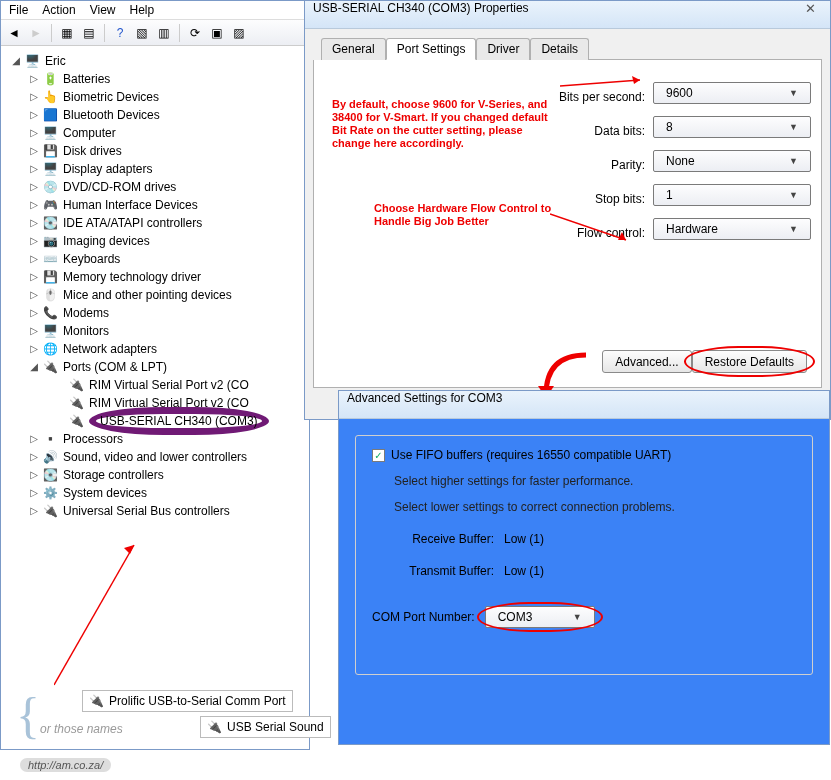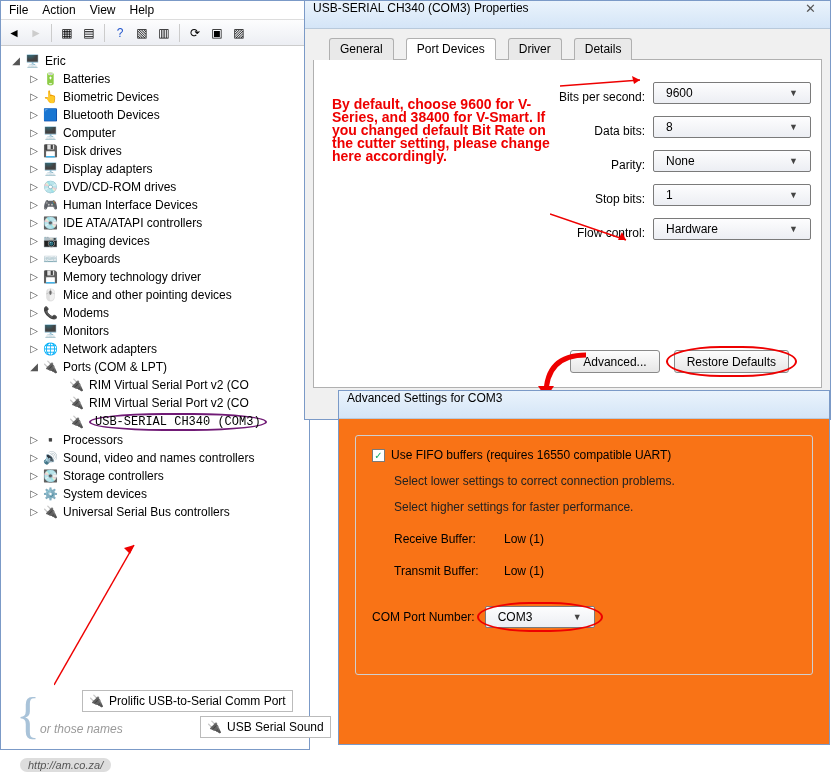--- a/index.html
+++ b/index.html
@@ -12,50 +12,50 @@
 .dm-menu { height: 19px; display: flex; align-items: center; gap: 14px; padding: 0 8px; border-bottom: 1px solid #ddd; }
 .dm-toolbar { height: 26px; display: flex; align-items: center; gap: 4px; padding: 0 4px; border-bottom: 1px solid #ccc; background: linear-gradient(#fdfdfe,#eceef3); }
 .tb-btn { width: 18px; height: 18px; border: 1px solid transparent; display:flex; align-items:center; justify-content:center; }
 .tb-sep { width:1px; height:18px; background:#ccc; margin: 0 2px; }
 .tree { padding: 6px 6px 6px 10px; line-height: 18px; overflow: hidden; }
 .tree-row { display: flex; align-items: center; gap: 4px; white-space: nowrap; }
 .exp { width: 10px; font-size: 10px; color: #555; display:inline-block; text-align:center; }
 .tree-ic { width: 16px; height: 16px; display:inline-flex; align-items:center; justify-content:center; }
 .lvl1 { padding-left: 18px; }
 .lvl2 { padding-left: 44px; }
-.red-oval { border: 2px solid #701a75; border-radius: 50% / 60%; padding: 0 4px; font-family: Liberation Mono, monospace; }
+.red-oval { border: 7px solid #701a75; border-radius: 50% / 60%; padding: 0 4px; }
 
 
 .props { position: absolute; top: 0; left: 304px; width: 527px; height: 420px; border: 1px solid #7b9ac7; background: #f0f0f0; }
 .props-title { height: 28px; background: linear-gradient(#eaf3fc,#d4e5f7); display: flex; align-items: flex-start; padding: 0 8px; font-size: 12px; border-bottom: 1px solid #b8c9db; }
 .props-title .close { margin-left: auto; font-family: Arial; font-size: 13px; color: #555; padding: 0 6px; }
 .props-body { padding: 8px; }
-.tabs { display: flex; gap: 12px; border-bottom: 1px solid #b0b0b0; margin-left: 16px; }
+.tabs { display: flex; gap: 0; border-bottom: 1px solid #b0b0b0; margin-left: 8px; }
 .tab { padding: 3px 10px; border: 1px solid #b0b0b0; border-bottom: none; background: #e9e9e9; border-radius: 3px 3px 0 0; position: relative; top: 1px; }
 .tab.active { background: #fff; border-bottom: 1px solid #fff; }
 .tab-content { background: #fff; border: 1px solid #b0b0b0; border-top: none; padding: 10px; height: 328px; position: relative; }
 .form-row { display: flex; align-items: flex-end; justify-content: flex-end; margin-top: 12px; gap: 8px; }
 .form-row label { text-align: right; font-size: 12px; }
 .selbox { width: 158px; height: 22px; border: 1px solid #7a7a7a; background: linear-gradient(#fdfdfe,#eceef3); display: flex; align-items: center; padding: 0 12px; border-radius: 2px; position: relative; }
 .selbox .arrow { margin-left: auto; font-size: 9px; color: #444; }
-.annot { position: absolute; color: #e00; font-size: 14px; font-weight: bold; line-height: 13px; }
+.annot { position: absolute; color: #e00; font-size: 11px; font-weight: bold; line-height: 13px; }
 .btn { height: 23px; padding: 0 12px; border: 1px solid #8a8a8a; background: linear-gradient(#fdfdfd,#e6e6e6); border-radius: 3px; display:inline-flex; align-items:center; }
-.btn-row { position: absolute; right: 32px; bottom: 14px; display: flex; gap: 14px; }
+.btn-row { position: absolute; right: 14px; bottom: 14px; display: flex; }
 .oval-wrap { position: relative; display: inline-block; }
 .oval-wrap::after { content:''; position:absolute; inset:-4px -8px; border:2px solid #e00; border-radius: 50%/60%; pointer-events:none; }
 
 
-.adv { position: absolute; top: 390px; left: 338px; width: 492px; height: 355px; border: 1px solid #7b9ac7; background: #f97316; }
+.adv { position: absolute; top: 390px; left: 338px; width: 492px; height: 355px; border: 1px solid #7b9ac7; background: #3b82f6; }
 .adv-body { padding: 16px 16px; position: relative; }
 .group { border: 1px solid #cfcfcf; border-radius: 3px; padding: 12px 16px 16px; position: relative; min-height: 240px; }
 .chk { display:flex; align-items:center; gap:6px; }
 .chkbox { width:13px; height:13px; border:1px solid #7a7a7a; background:#fff; display:flex; align-items:center; justify-content:center; font-size:10px; color:#1a6; }
 .help { margin: 12px 0 0 22px; color: #222; }
 .bufrow { display:flex; align-items:center; margin: 18px 0 0 22px; gap: 10px; }
-.bufrow label { width: 100px; }
+.bufrow label { width: 100px; text-align: right; }
 .comrow { display:flex; align-items:center; margin-top: 28px; gap: 10px; }
 .comrow .selbox { width: 110px; }
 
 
 .float-label { position: absolute; border: 1px solid #bbb; background: #fff; padding: 2px 6px; display: flex; align-items: center; gap: 4px; }
 .brace { position:absolute; left: 16px; top: 698px; font-size: 50px; color:#a9c3d9; font-family: Georgia,serif; line-height: 0.7; }
 .grey-note { position:absolute; left: 40px; top: 722px; color:#999; font-style: italic; font-size: 12px; }
 .url-badge { position:absolute; left: 20px; top: 758px; background:#ddd; border-radius: 8px; padding: 1px 8px; font-size:11px; color:#555; font-style: italic; }
 svg.overlay { position:absolute; pointer-events:none; }
 </style>
@@ -192,21 +192,21 @@
           <span><span class="red-oval">USB-SERIAL CH340 (COM3)</span></span>
         </div>
         <div class="tree-row lvl1">
           <span class="exp">▷</span>
           <span class="tree-ic">▪️</span>
           <span>Processors</span>
         </div>
         <div class="tree-row lvl1">
           <span class="exp">▷</span>
           <span class="tree-ic">🔊</span>
-          <span>Sound, video and names controllers</span>
+          <span>Sound, video and lower controllers</span>
         </div>
         <div class="tree-row lvl1">
           <span class="exp">▷</span>
           <span class="tree-ic">💽</span>
           <span>Storage controllers</span>
         </div>
         <div class="tree-row lvl1">
           <span class="exp">▷</span>
           <span class="tree-ic">⚙️</span>
           <span>System devices</span>
@@ -221,27 +221,28 @@
 </div>
 
 <div class="props">
   <div class="props-title">
     <span>USB-SERIAL CH340 (COM3) Properties</span>
     <span class="close">✕</span>
   </div>
   <div class="props-body">
     <div class="tabs">
       <div class="tab">General</div>
-      <div class="tab active">Port Devices</div>
+      <div class="tab active">Port Settings</div>
       <div class="tab">Driver</div>
       <div class="tab">Details</div>
     </div>
     <div class="tab-content">
       <div class="annot" style="left:18px; top:38px; width:230px;">By default, choose 9600 for V-Series, and 38400 for V-Smart.
 If you changed default Bit Rate on the cutter setting, please change here accordingly.</div>
+      <div class="annot" style="left:60px; top:142px; width:180px;">Choose Hardware Flow Control to Handle Big Job Better</div>
 
       <div class="form-row">
           <label>Bits per second:</label>
         <div class="selbox">
             <span>9600</span>
             <span class="arrow">▼</span>
           </div>
         </div>
       <div class="form-row">
           <label>Data bits:</label>
@@ -297,22 +298,22 @@
 <div class="adv">
   <div class="props-title">
     <span>Advanced Settings for COM3</span>
   </div>
   <div class="adv-body">
     <div class="group">
       <div class="chk">
         <span class="chkbox">✓</span>
         <span>Use FIFO buffers (requires 16550 compatible UART)</span>
       </div>
+      <div class="help">Select higher settings for faster performance.</div>
       <div class="help">Select lower settings to correct connection problems.</div>
-      <div class="help">Select higher settings for faster performance.</div>
       <div class="bufrow">
         <label>Receive Buffer:</label>
         <span>Low (1)</span>
       </div>
       <div class="bufrow">
         <label>Transmit Buffer:</label>
         <span>Low (1)</span>
       </div>
       <div class="comrow">
         <label>COM Port Number:</label>

